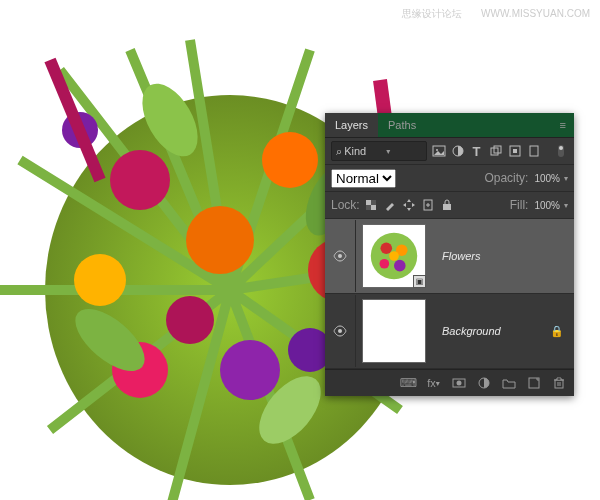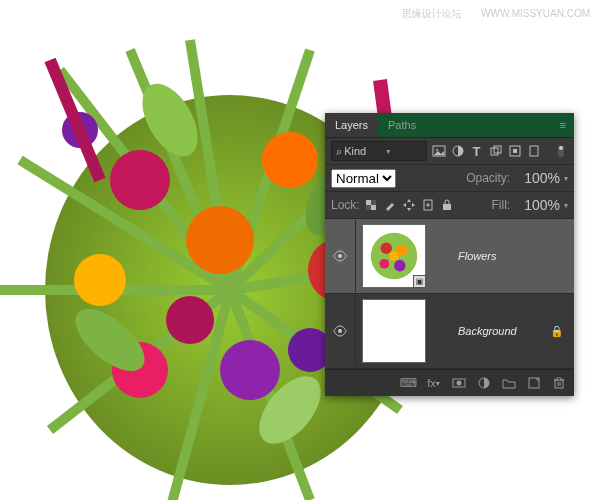--- a/index.html
+++ b/index.html
@@ -12,28 +12,28 @@
 .tab.active{background:#393939;color:#e0e0e0}
 .tabs .menu{margin-left:auto;padding:0 8px;color:#999}
 .row{display:flex;align-items:center;height:26px;padding:0 6px;gap:4px}
 .search-wrap{display:flex;align-items:center;background:#2d2d2d;border:1px solid #222;border-radius:2px;height:18px;flex:1;padding:0 4px;max-width:86px}
 .search-wrap input{background:none;border:none;color:#c8c8c8;font-size:11px;width:40px;outline:none}
 .chev{font-size:8px;color:#999}
 .ico{width:15px;height:15px;display:flex;align-items:center;justify-content:center;color:#bbb;font-size:12px}
 .ico svg{width:14px;height:14px}
 .sep{border-top:1px solid #2a2a2a}
 .lbl{color:#999;font-size:12px}
-.val{color:#c8c8c8;font-size:14px;margin-left:10px}
+.val{color:#c8c8c8;font-size:10px;margin-left:2px}
 .layers{max-height:215px}
 .layer{display:flex;align-items:center;border-bottom:1px solid #2c2c2c}
 .layer.sel{background:#5b5b5b}
 .eye-cell{width:30px;display:flex;justify-content:center;align-items:center;height:72px;border-right:1px solid #2c2c2c}
 .thumb{width:62px;height:62px;margin:5px 4px 5px 6px;border:1px solid #666;background:#fff;display:flex;align-items:center;justify-content:center;position:relative}
 .thumb .smart{position:absolute;bottom:-1px;right:-1px;width:11px;height:11px;background:#ddd;border:1px solid #555;font-size:8px;display:flex;align-items:center;justify-content:center;color:#333}
-.lname{margin-left:28px;font-style:italic;color:#e8e8e8}
+.lname{margin-left:12px;font-style:italic;color:#e8e8e8}
 .lock-i{margin-left:auto;margin-right:10px;color:#ccc;font-size:11px}
 .footer{display:flex;align-items:center;justify-content:flex-end;gap:10px;height:26px;padding:0 8px;background:#323232;border-top:1px solid #222}
 .footer .ico{color:#999}
 .eye-icon{width:14px;height:12px}
 </style>
 </head>
 <body>
 
 <div class="watermark">
   <span>思缘设计论坛</span>

